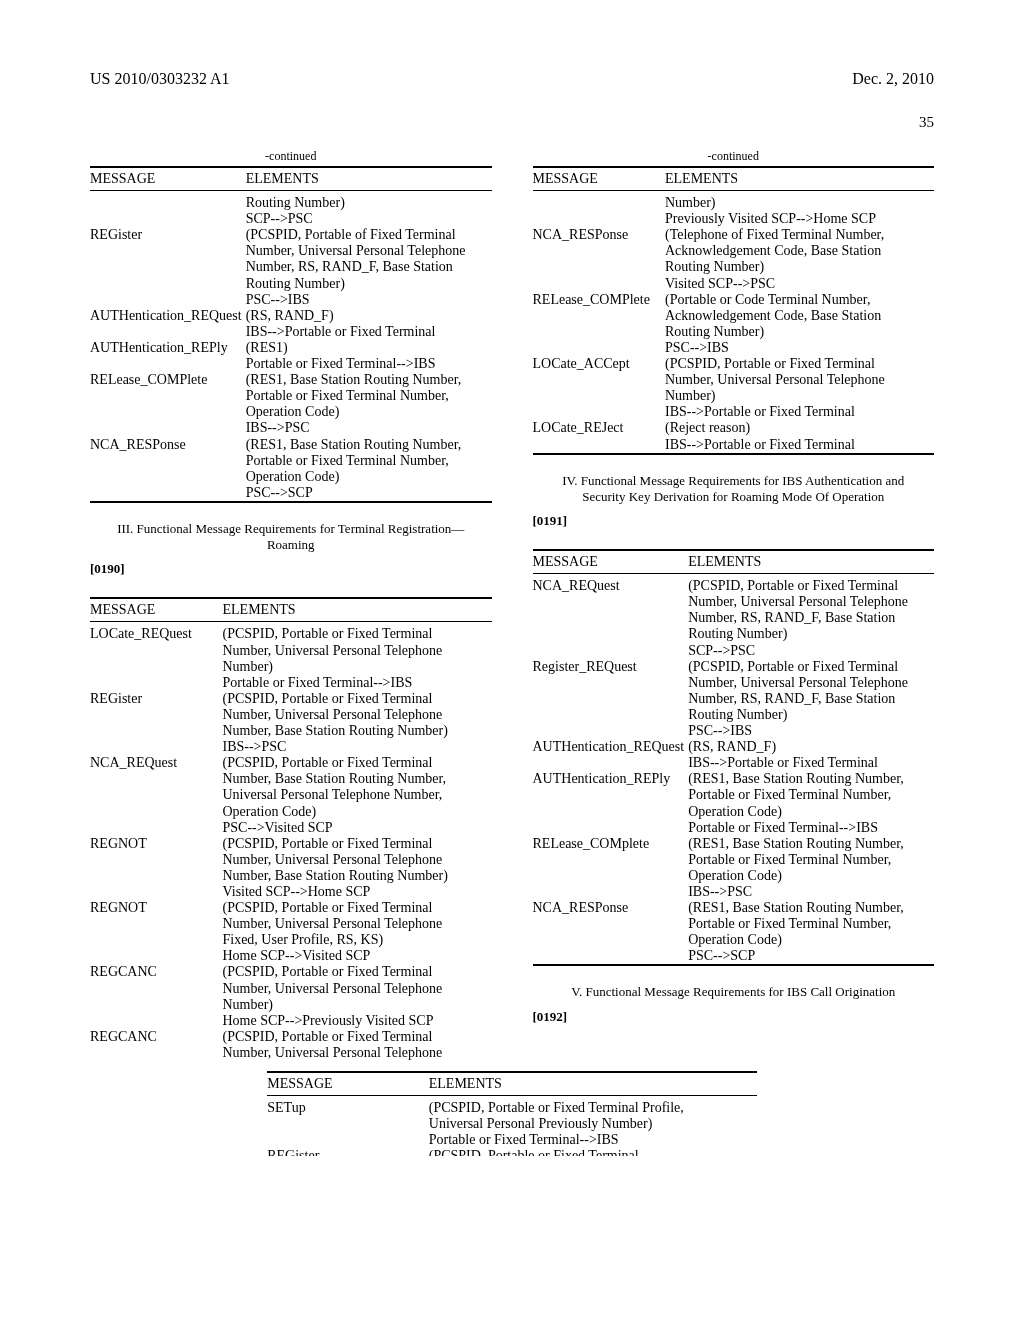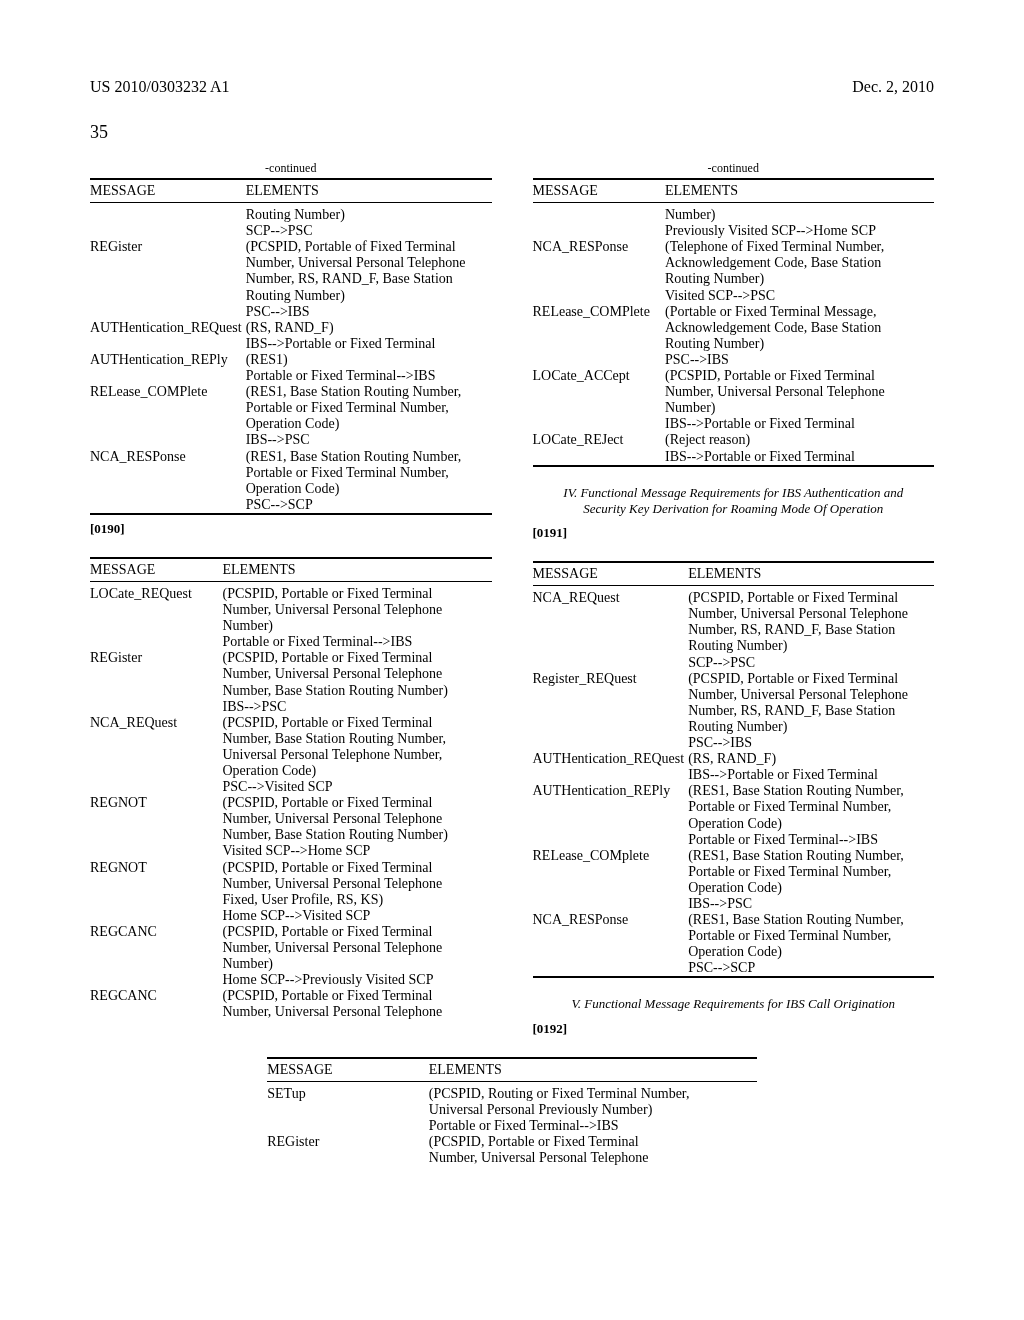--- a/index.html
+++ b/index.html
@@ -5,53 +5,52 @@
   body {
     font-family: "Times New Roman", Times, serif;
     background: #fff;
     color: #000;
     margin: 0;
     padding: 0;
   }
   .page {
     width: 1024px;
     height: 1156px;
-    margin: 8px auto;
+    margin: 0 auto;
     position: relative;
     box-sizing: border-box;
     padding: 70px 90px 20px 90px;
   }
   .header {
     display: flex;
     justify-content: space-between;
     font-size: 16px;
     margin-bottom: 4px;
   }
   .header-left { }
   .header-right { }
   .pagenum {
-    text-align: left;
-    font-size: 18px;
+    text-align: right;
+    font-size: 15px;
     margin-top: 26px;
     margin-bottom: 18px;
   }
   .columns {
     display: flex;
     gap: 41px;
   }
   .col {
     flex: 1;
     min-width: 0;
   }
   .section-title {
     text-align: center;
     font-size: 13px;
     margin: 18px 10px 8px 10px;
     line-height: 1.25;
-    font-style: italic;
   }
   .paranum {
     font-size: 13px;
     font-weight: bold;
     margin: 6px 0 10px 0;
   }
   table.msg {
     width: 100%;
     border-collapse: collapse;
     font-size: 14px;
@@ -188,20 +187,21 @@
               <td>PSC--&gt;SCP</td>
             </tr>
           </tbody>
         <tbody>
             <tr class="thickrule">
               <td colspan="2" style="height:0"></td>
             </tr>
       </tbody>
         </table>
 
+      <div class="section-title">III. Functional Message Requirements for Terminal Registration—Roaming</div>
       <div class="paranum">[0190]</div>
       <div class="spacer"></div>
 
       <table class="msg">
         <tbody>
             <tr class="thickrule">
               <td colspan="2" style="height:0"></td>
             </tr>
         <tr>
           <th>MESSAGE</th>
@@ -357,21 +357,21 @@
             <tr>
               <td class="msgname"></td>
               <td>Routing Number)</td>
             </tr>
             <tr>
               <td class="msgname"></td>
               <td>Visited SCP--&gt;PSC</td>
             </tr>
             <tr>
               <td class="msgname">RELease_COMPlete</td>
-              <td>(Portable or Fixed Terminal Message,</td>
+              <td>(Portable or Code Terminal Number,</td>
             </tr>
             <tr>
               <td class="msgname"></td>
               <td>Acknowledgement Code, Base Station</td>
             </tr>
             <tr>
               <td class="msgname"></td>
               <td>Routing Number)</td>
             </tr>
             <tr>
@@ -548,21 +548,21 @@
         <th>MESSAGE</th>
         <th>ELEMENTS</th>
       </tr>
       <tr class="thinrule">
             <td colspan="2" style="height:4px"></td>
           </tr>
       </tbody>
         <tbody>
           <tr>
             <td class="msgname">SETup</td>
-            <td>(PCSPID, Routing or Fixed Terminal Number,</td>
+            <td>(PCSPID, Portable or Fixed Terminal Profile,</td>
           </tr>
           <tr>
             <td class="msgname"></td>
             <td>Universal Personal Previously Number)</td>
           </tr>
           <tr>
             <td class="msgname"></td>
             <td>Portable or Fixed Terminal--&gt;IBS</td>
           </tr>
           <tr>

